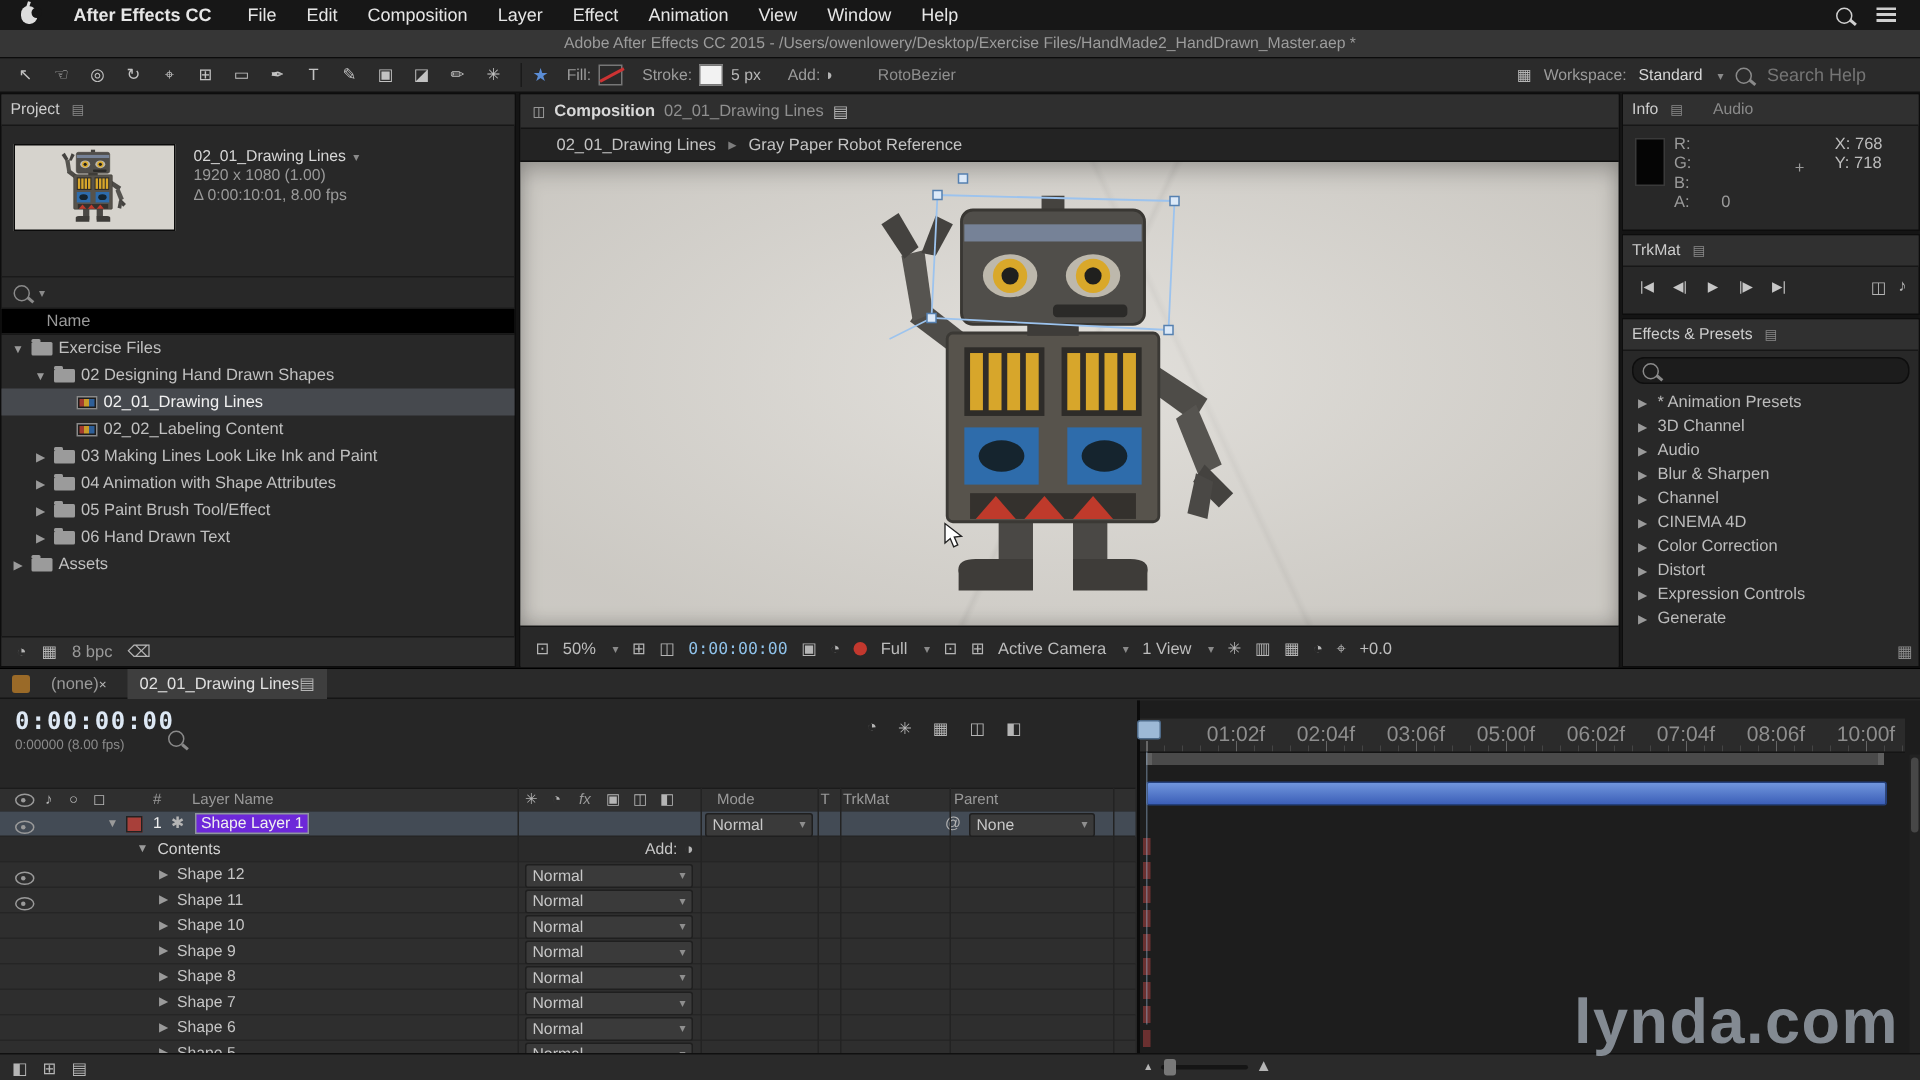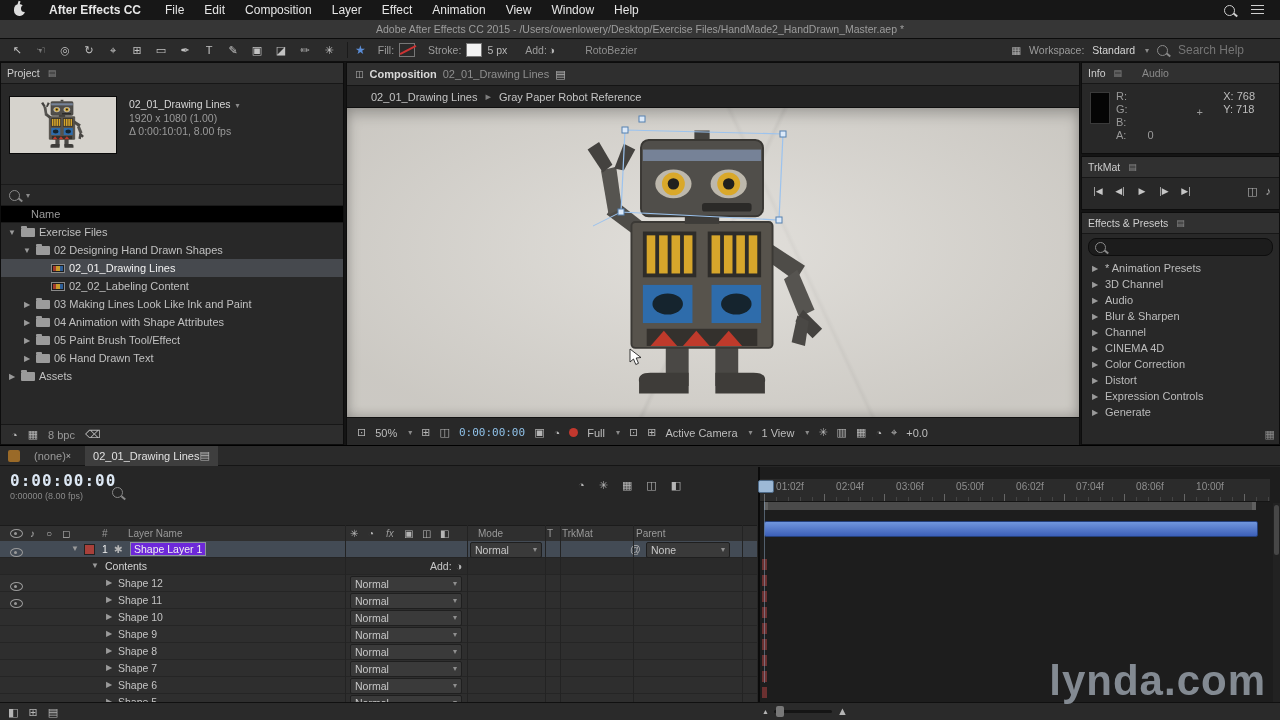--- a/index.html
+++ b/index.html
@@ -130,21 +130,21 @@
   .chipred{width:9px;height:9px;background:#a8403a;border:1px solid #222;display:inline-block;margin-top:3px;}
   .namebox{background:#6d28d9;border:1px solid #8f959c;color:#f0f0f0;height:12px;line-height:12px;padding:0 3px;margin-top:1px;display:inline-block;}
   .vline{position:absolute;top:58px;width:1px;height:196px;background:#232323;}
 
   .tl-right{position:absolute;left:758px;top:21px;width:522px;height:679px;background:#1d1d1d;border-left:2px solid #0b0b0b;}
   .ruler{position:absolute;left:0;top:12px;width:510px;height:22px;background:#2b2b2b;border-bottom:1px solid #151515;
          background-image:
            repeating-linear-gradient(90deg,#666 0 1px,transparent 1px 60px),
            repeating-linear-gradient(90deg,#454545 0 1px,transparent 1px 12px);
          background-size:100% 7px,100% 4px;background-position:4px 100%,4px 100%;background-repeat:no-repeat;}
-  .ruler-labels{position:absolute;left:0;top:2px;display:flex;color:#8e8e8e;font-size:10px;}
+  .ruler-labels{position:absolute;left:0;top:2px;display:flex;padding-left:34px;color:#8e8e8e;font-size:14px;}
   .ruler-labels span{width:60px;text-align:center;flex:0 0 60px;}
   .cti{position:absolute;left:-2px;top:13px;width:14px;height:11px;background:#9db9d6;border:1px solid #4e6a88;border-radius:2px;z-index:3;}
   .ctiline{position:absolute;left:4px;top:34px;width:1px;height:182px;background:rgba(150,180,210,.45);z-index:2;}
   .workarea{position:absolute;left:4px;top:35px;width:492px;height:8px;background:#4a4a4a;border-radius:2px;}
   .workarea::before,.workarea::after{content:"";position:absolute;top:0;width:4px;height:8px;background:#5f5f5f;}
   .workarea::after{right:0;}
   .layerbar{position:absolute;left:4px;top:54px;width:492px;height:14px;border-radius:2px;
             background:linear-gradient(180deg,#7096dd,#3c5fb8);border:1px solid #1e3succ;}
   .imarks{position:absolute;left:2px;top:90px;width:5px;height:160px;
           background:repeating-linear-gradient(180deg,transparent 0 2px,#6b3030 2px 13px,transparent 13px 16px);}

